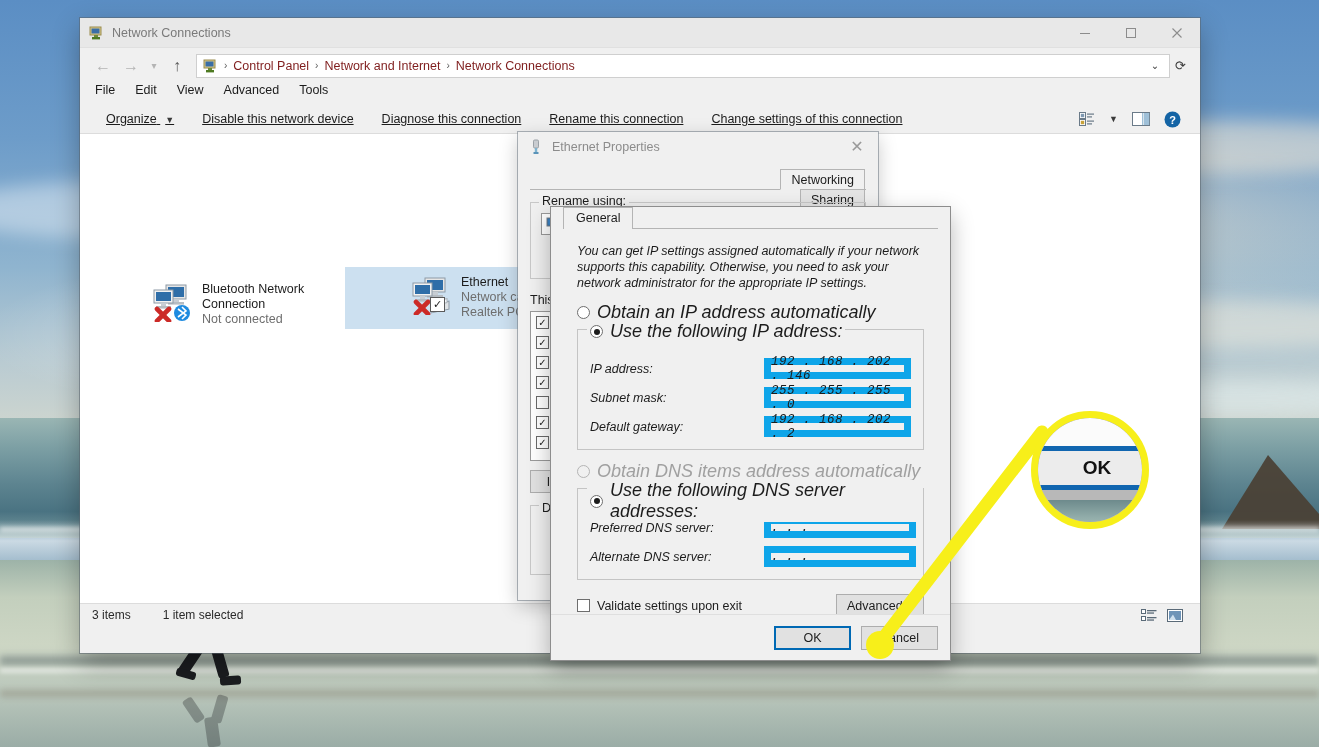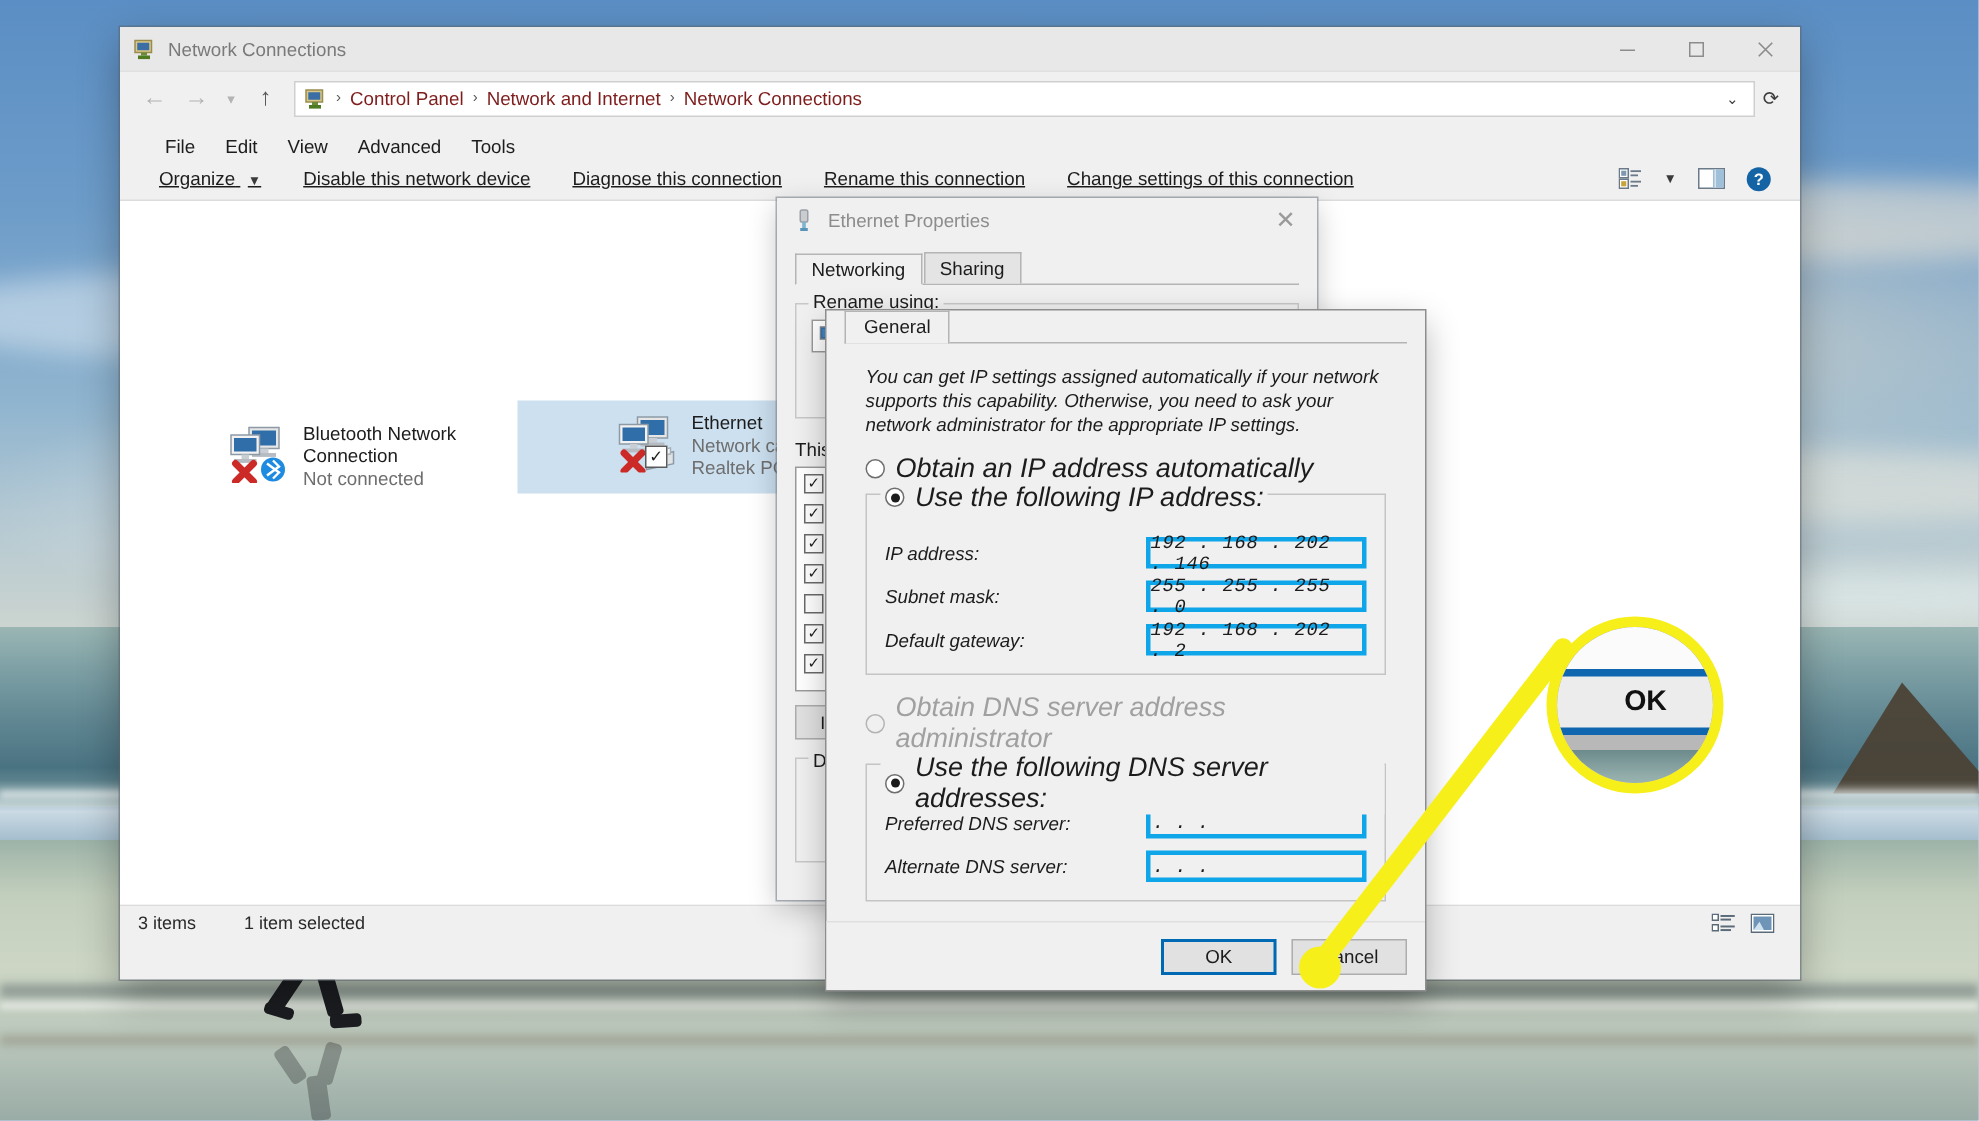--- a/index.html
+++ b/index.html
@@ -90,21 +90,21 @@
   .crumb-grow { flex:1 1 auto; }
   .crumb-chev { color:#3c3c3c; font-size:10px; padding:0 6px; }
   .refresh { color:#3c3c3c; font-size:13px; padding:0 5px; }
   .searchbox {
     width:196px; height:24px; background:#fff; border:1px solid #cfcfcf;
     display:flex; align-items:center; padding:0 6px; margin-left:6px; flex:0 0 auto;
   }
   .search-ph { font-size:12.5px; color:#7b7b7b; flex:1 1 auto; white-space:nowrap; overflow:hidden; }
   .search-ico { color:#4a6a8a; font-size:13px; }
 
-  .menubar { height:22px; display:flex; align-items:flex-end; padding:0 20px; gap:0; }
+  .menubar { height:22px; display:flex; align-items:flex-start; padding:0 5px; gap:0; }
   .menu-item { font-size:12.5px; color:#1c1c1c; padding:0 10px; }
 
   .cmdbar {
     height:29px; background:#f0f0f0; display:flex; align-items:center;
     padding:0 12px; border-bottom:1px solid #dcdcdc;
   }
   .cmd { font-size:12.5px; color:#1c1c1c; padding:0 14px; white-space:nowrap;text-decoration:underline; }
   .cmd .caret { font-size:9px; margin-left:5px; color:#3a3a3a; }
   .cmd-spacer { flex:1 1 auto; }
   .cmd-ico { padding:0 7px; display:flex; align-items:center; color:#4a5a6a; }
@@ -138,21 +138,21 @@
     position:absolute; left:518px; top:132px; width:360px; height:468px;
     background:#f0f0f0; box-shadow:0 0 0 1px rgba(120,130,140,.6), 0 6px 18px rgba(0,0,0,.22);
   }
   .eth-title {
     height:29px; display:flex; align-items:center; background:#f0f0f0;
   }
   .eth-tico { width:16px; height:16px; margin:0 8px 0 10px; position:relative; flex:0 0 auto;}
   .eth-tname { font-size:12.5px; color:#8c8c8c; }
   .eth-x { margin-left:auto; width:42px; height:29px; display:flex; align-items:center; justify-content:center; color:#9a9a9a; }
   .eth-body { padding:8px 12px 0 12px; }
-  .tabstrip { display:flex; align-items:flex-end; height:21px; border-bottom:1px solid #b4b4b4; }
+  .tabstrip { display:flex; align-items:flex-end; height:21px; border-bottom:1px solid #b4b4b4;flex-direction:column; }
   .tab {
     font-size:12.5px; color:#1c1c1c; padding:3px 10px 3px 10px; height:21px;
     border:1px solid #b4b4b4; border-bottom:none; background:#e4e4e4; margin-right:1px;
   }
   .tab.active { background:#f0f0f0; border-bottom:1px solid #f0f0f0; margin-bottom:-1px; }
   .eth-group {
     margin-top:12px; border:1px solid #c8c8c8; padding:10px 10px 12px 10px; position:relative;
   }
   .eth-adapter {
     border:1px solid #9a9a9a; background:#fff; height:22px; display:flex; align-items:center;
@@ -205,21 +205,21 @@
     position:relative; border:1px solid #c4c4c4; margin-top:-8px; padding:20px 12px 12px 12px;
   }
   .fieldset .fs-legend {
     position:absolute; top:-9px; left:9px; background:#f0f0f0; padding:0 3px;
     display:flex; align-items:center; gap:7px;
   }
   .frow { display:flex; align-items:center; margin-top:8px; }
   .frow:first-of-type { margin-top:2px; }
   .flabel { font-size:12.5px; color:#1c1c1c; width:174px; flex:0 0 auto; }
   .fval {
-    flex:1 1 auto; height:21px; border:3px solid #0ea5e9; background:#f0f0f0;
+    flex:1 1 auto; height:21px; border:7px solid #0ea5e9; background:#f0f0f0;
     display:flex; align-items:center; justify-content:flex-end;
     font-family:"Liberation Mono", monospace; font-size:12.5px; color:#1c1c1c;
     padding-right:12px; letter-spacing:.5px;
   }
   .fval.empty { justify-content:center; letter-spacing:0; }
   .fval.empty span { display:inline-block; width:126px; text-align:justify; }
 
   .ip-foot { display:flex; align-items:center; margin-top:14px; padding:0 14px; }
   .cb-wrap { display:flex; align-items:center; gap:7px; }
   .cbox { width:13px; height:13px; border:1px solid #6e6e6e; background:#fff; flex:0 0 auto; }
@@ -585,21 +585,21 @@
           <span class="fval">255 . 255 . 255 .   0</span>
         </div>
         <div class="frow">
           <span class="flabel">Default gateway:</span>
           <span class="fval">192 . 168 . 202 .   2</span>
         </div>
       </div>
 
       <div class="radio-line">
         <span class="radio disabled"></span>
-        <span class="radio-lbl disabled">Obtain DNS server address administrator</span>
+        <span class="radio-lbl disabled">Obtain DNS items address automatically</span>
       </div>
 
       <div style="height:14px;"></div>
 
       <div class="fieldset">
         <div class="fs-legend">
           <span class="radio checked"></span>
           <span class="radio-lbl">Use the following DNS server addresses:</span>
         </div>
         <div class="frow">

